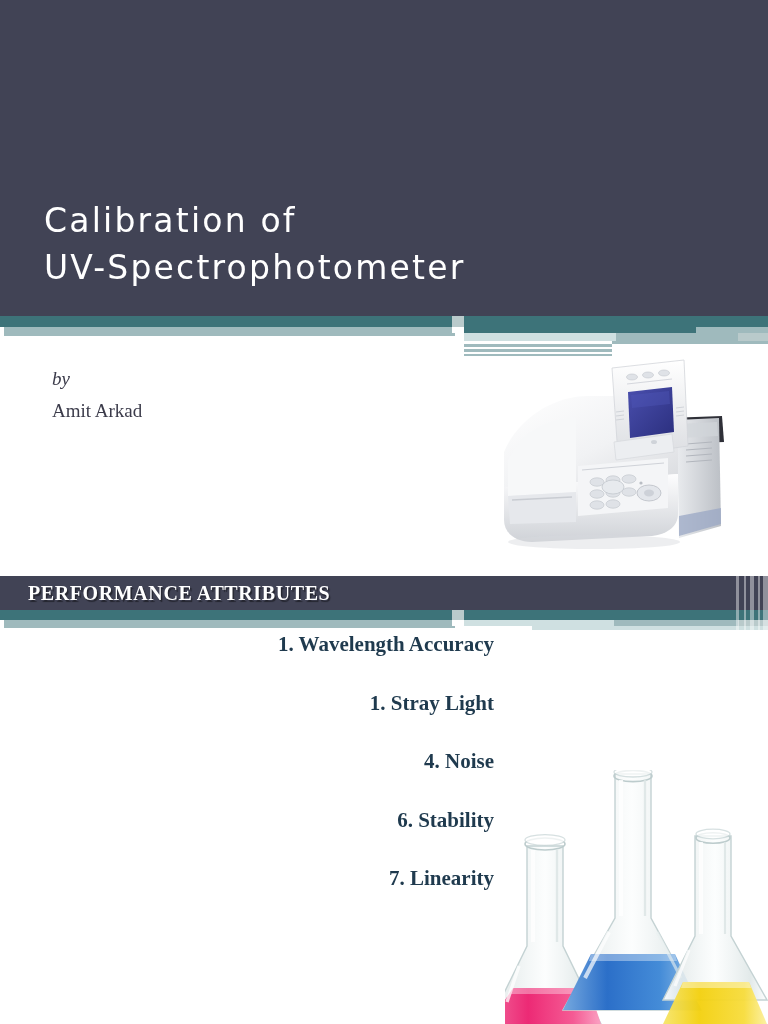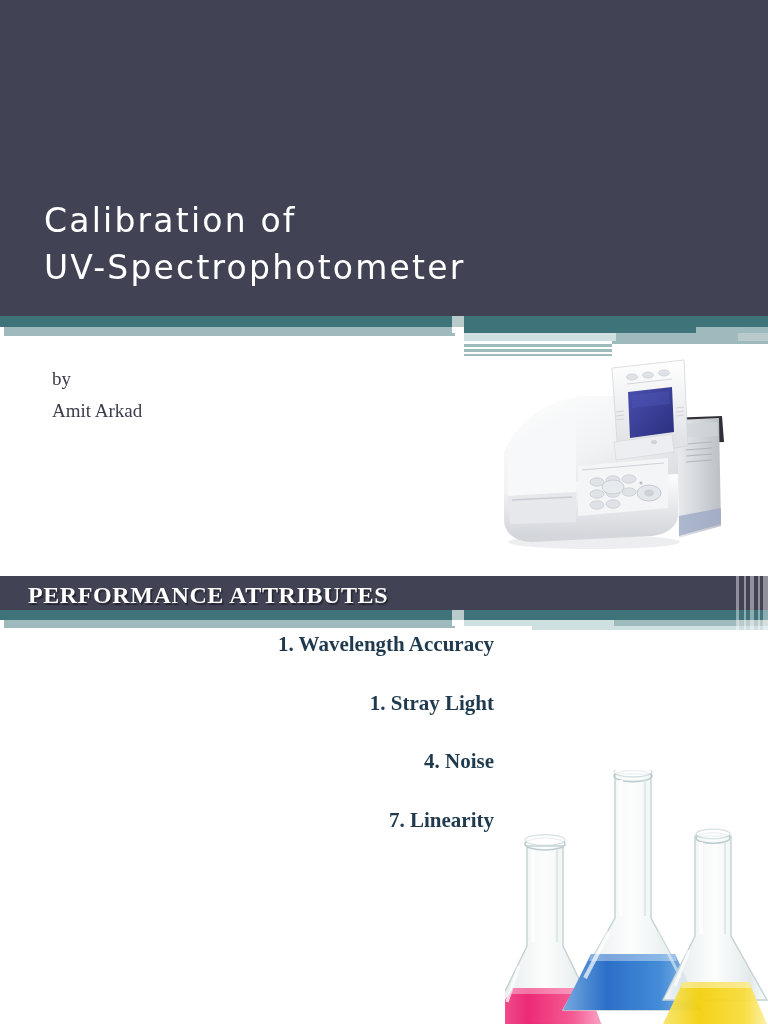--- a/index.html
+++ b/index.html
@@ -58,21 +58,21 @@
 
   .s2-dark {
     position:absolute; left:0; top:2px; width:768px; height:34px;
     background:#414355;
   }
   .s2-heading {
     position:absolute; left:28px; top:8px;
     color:#ffffff;
     font-family:"Liberation Serif", serif;
     font-weight:bold;
-    font-size:24px;
+    font-size:20px;
     letter-spacing:0.6px;
     text-shadow:1.5px 1.5px 1px rgba(0,0,0,0.45);
     white-space:nowrap;
   }
   .s2-band-dark {
     position:absolute; left:0; top:36px; width:768px; height:10px;
     background:#3d7379;
   }
   .s2-band-light {
     position:absolute; left:0; top:46px; width:455px; height:8px;
@@ -130,21 +130,21 @@
       <i style="left:12px;top:25px; width:148px;height:3px;  background:#ffffff;"></i>
       <i style="left:160px;top:25px;width:300px;height:3px;  background:#9fbabd;"></i>
       <i style="left:12px;top:28px; width:148px;height:3px;  background:#9fbabd;"></i>
       <i style="left:12px;top:31px; width:148px;height:2px;  background:#ffffff;"></i>
       <i style="left:12px;top:33px; width:148px;height:3px;  background:#9fbabd;"></i>
       <i style="left:12px;top:36px; width:148px;height:2px;  background:#ffffff;"></i>
       <i style="left:12px;top:38px; width:148px;height:2px;  background:#9fbabd;"></i>
       <i style="left:286px;top:17px;width:30px; height:8px;  background:#b9cacb;"></i>
     </div>
 
-    <div class="s1-byline" style="position:absolute;left:52px;top:368px;font-family:'Liberation Serif',serif;font-size:19px;color:#3b3b4a;">by</div>
+    <div class="s1-byline" style="position:absolute;left:52px;top:368px;font-family:'Liberation Serif',serif;font-size:19px;color:#3b3b4a;font-style:italic;">by</div>
     <div class="s1-author" style="position:absolute;left:52px;top:400px;font-family:'Liberation Serif',serif;font-size:19px;color:#3b3b4a;">Amit Arkad</div>
 
     <div class="s1-photo">
       <svg viewBox="0 0 282 212" width="282" height="212" aria-hidden="true">
         <defs>
           <linearGradient id="bodyTop" x1="0" y1="0" x2="1" y2="1">
             <stop offset="0%" stop-color="#ffffff"></stop>
             <stop offset="55%" stop-color="#f1f2f4"></stop>
             <stop offset="100%" stop-color="#d8dade"></stop>
           </linearGradient>
@@ -264,20 +264,21 @@
       <i style="left:8px;  width:2px;"></i>
       <i style="left:14px; width:4px;"></i>
       <i style="left:22px; width:2px;"></i>
       <i style="left:27px; width:5px;"></i>
     </div>
 
     <ul class="s2-list">
       <li>1. Wavelength Accuracy</li>
       <li>1. Stray Light</li>
       <li>4. Noise</li>
+      <li>6. Stability</li>
       <li>7. Linearity</li>
     </ul>
 
     <div class="s2-flasks">
       <svg viewBox="0 0 263 254" width="263" height="254" aria-hidden="true">
         <defs>
           <linearGradient id="glass" x1="0" y1="0" x2="1" y2="0">
             <stop offset="0%" stop-color="#ffffff" stop-opacity="0.96"></stop>
             <stop offset="18%" stop-color="#e6ecec" stop-opacity="0.9"></stop>
             <stop offset="50%" stop-color="#fbfdfd" stop-opacity="0.72"></stop>

